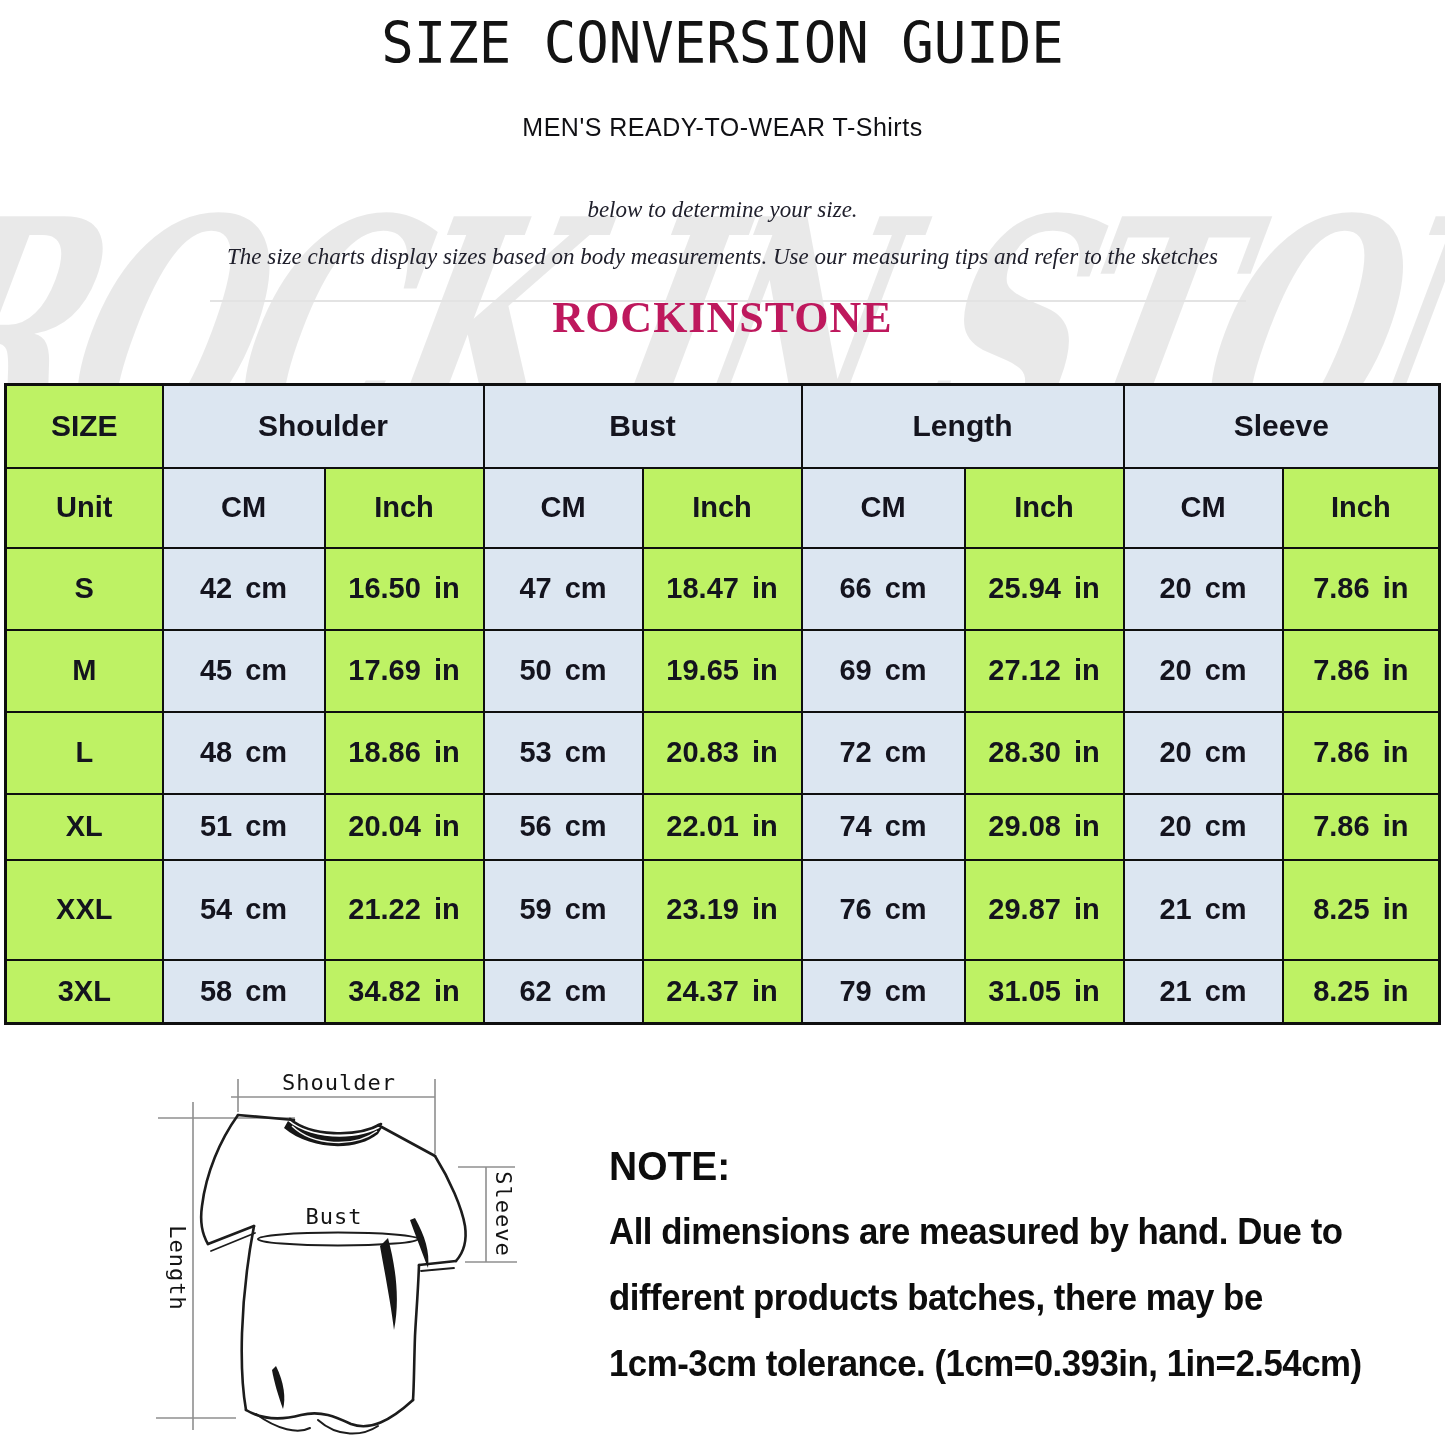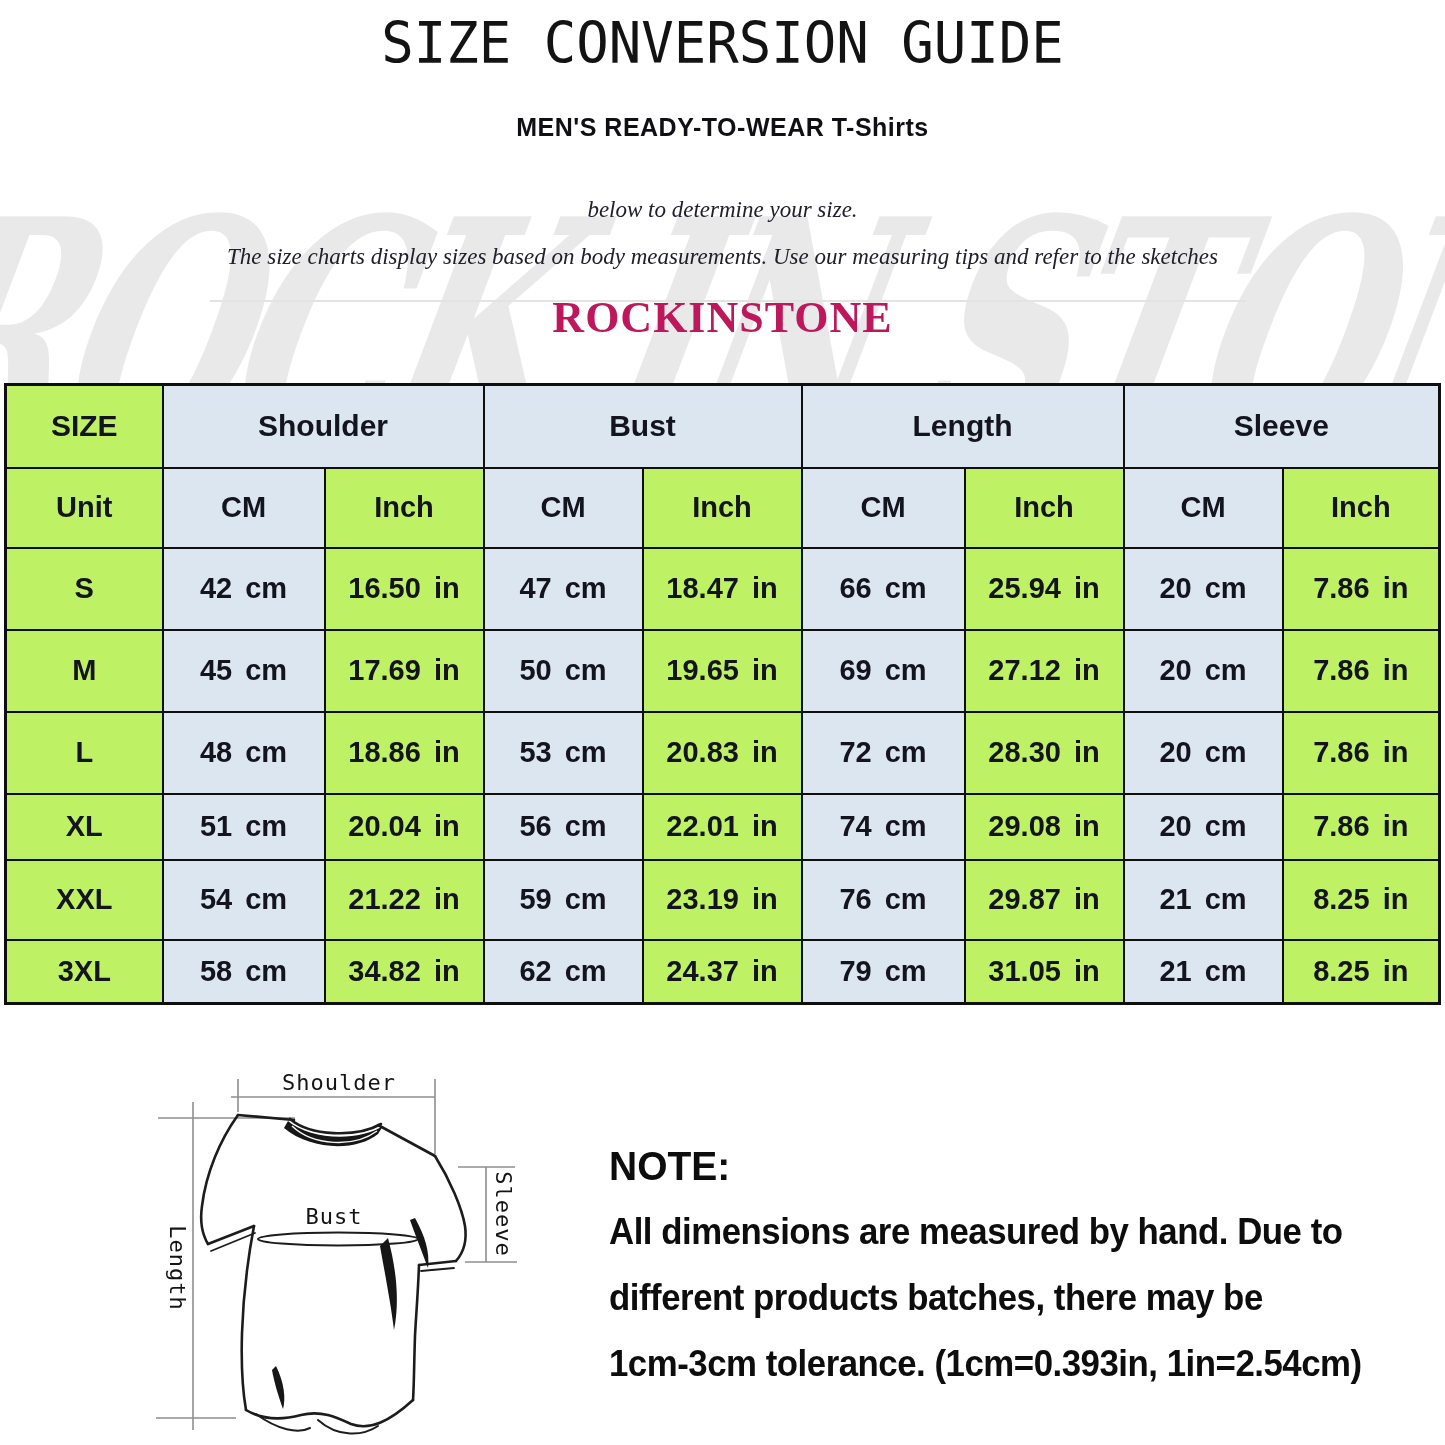--- a/index.html
+++ b/index.html
@@ -12,40 +12,40 @@
     font-size:315px;letter-spacing:-22px;color:rgba(0,0,0,0.085);
     transform:skewX(-14deg) scaleX(0.66);transform-origin:left top;pointer-events:none;}
 
   .fg{position:relative;z-index:1;}
 
   
   .title{position:absolute;top:12px;left:0;width:100%;text-align:center;
     font-family:"DejaVu Sans Mono",monospace;font-size:54px;font-weight:normal;
     letter-spacing:0px;color:#131313;transform:scaleY(1.05);}
   .subtitle{position:absolute;top:113px;left:0;width:100%;text-align:center;
-    font-size:25px;font-weight:bold;letter-spacing:0.5px;color:#101014;}
+    font-size:25px;font-weight:normal;letter-spacing:0.5px;color:#101014;}
   .desc{position:absolute;top:186px;left:0;width:100%;text-align:center;
     font-family:"Liberation Serif",serif;font-style:italic;font-size:23px;
     line-height:47px;color:#20202c;}
   .brand-line{position:absolute;top:300px;left:210px;width:1036px;height:2px;background:#e3e3e3;}
   .brand{position:absolute;top:292px;left:0;width:100%;text-align:center;
     font-family:"Liberation Serif",serif;font-weight:bold;font-size:44px;
     letter-spacing:1px;color:#be185d;}
 
   
   table.size-table{position:absolute;left:4px;top:383px;width:1434px;
     border-collapse:collapse;table-layout:fixed;background:#bef264;
     border:3px solid #0f0f0f;}
   table.size-table td{border:2px solid #0f0f0f;text-align:center;vertical-align:middle;
     font-weight:bold;font-size:29px;color:#14141e;word-spacing:5px;padding:0;}
   table.size-table tr.r-head td{font-size:30px;word-spacing:normal;}
   td.shade{background:#dce6f1;}
   tr.r-head{height:83px;} tr.r-unit{height:80px;}
   tr.r-s{height:82px;} tr.r-m{height:82px;} tr.r-l{height:82px;}
-  tr.r-xl{height:66px;} tr.r-xxl{height:80px;} tr.r-3xl{height:64px;}
+  tr.r-xl{height:66px;} tr.r-xxl{height:100px;} tr.r-3xl{height:64px;}
 
   
   .diagram{position:absolute;left:138px;top:1068px;width:420px;height:377px;}
   .diagram text{font-family:"DejaVu Sans Mono",monospace;font-size:22px;fill:#141414;letter-spacing:1px;}
 
   
   .note{position:absolute;left:573px;top:1143px;width:860px;height:300px;margin-left:36px;}
   .note-title{position:absolute;top:0;left:0;font-size:41px;font-weight:bold;color:#0d0d0d;
     transform:scaleX(0.95);transform-origin:left top;}
   .note-line{position:absolute;left:0;font-size:37px;font-weight:bold;color:#0d0d0d;

